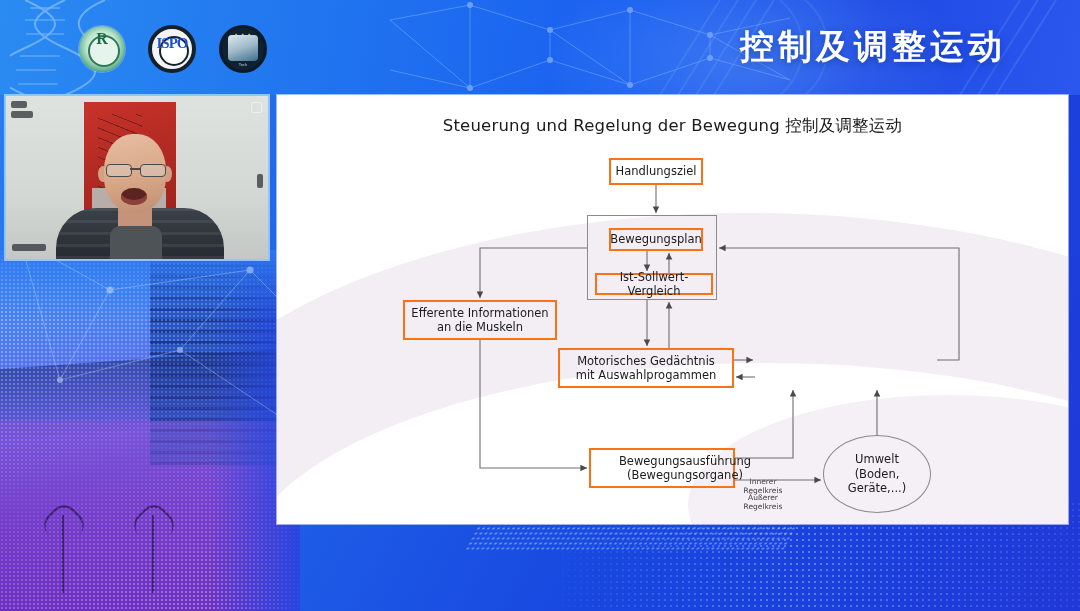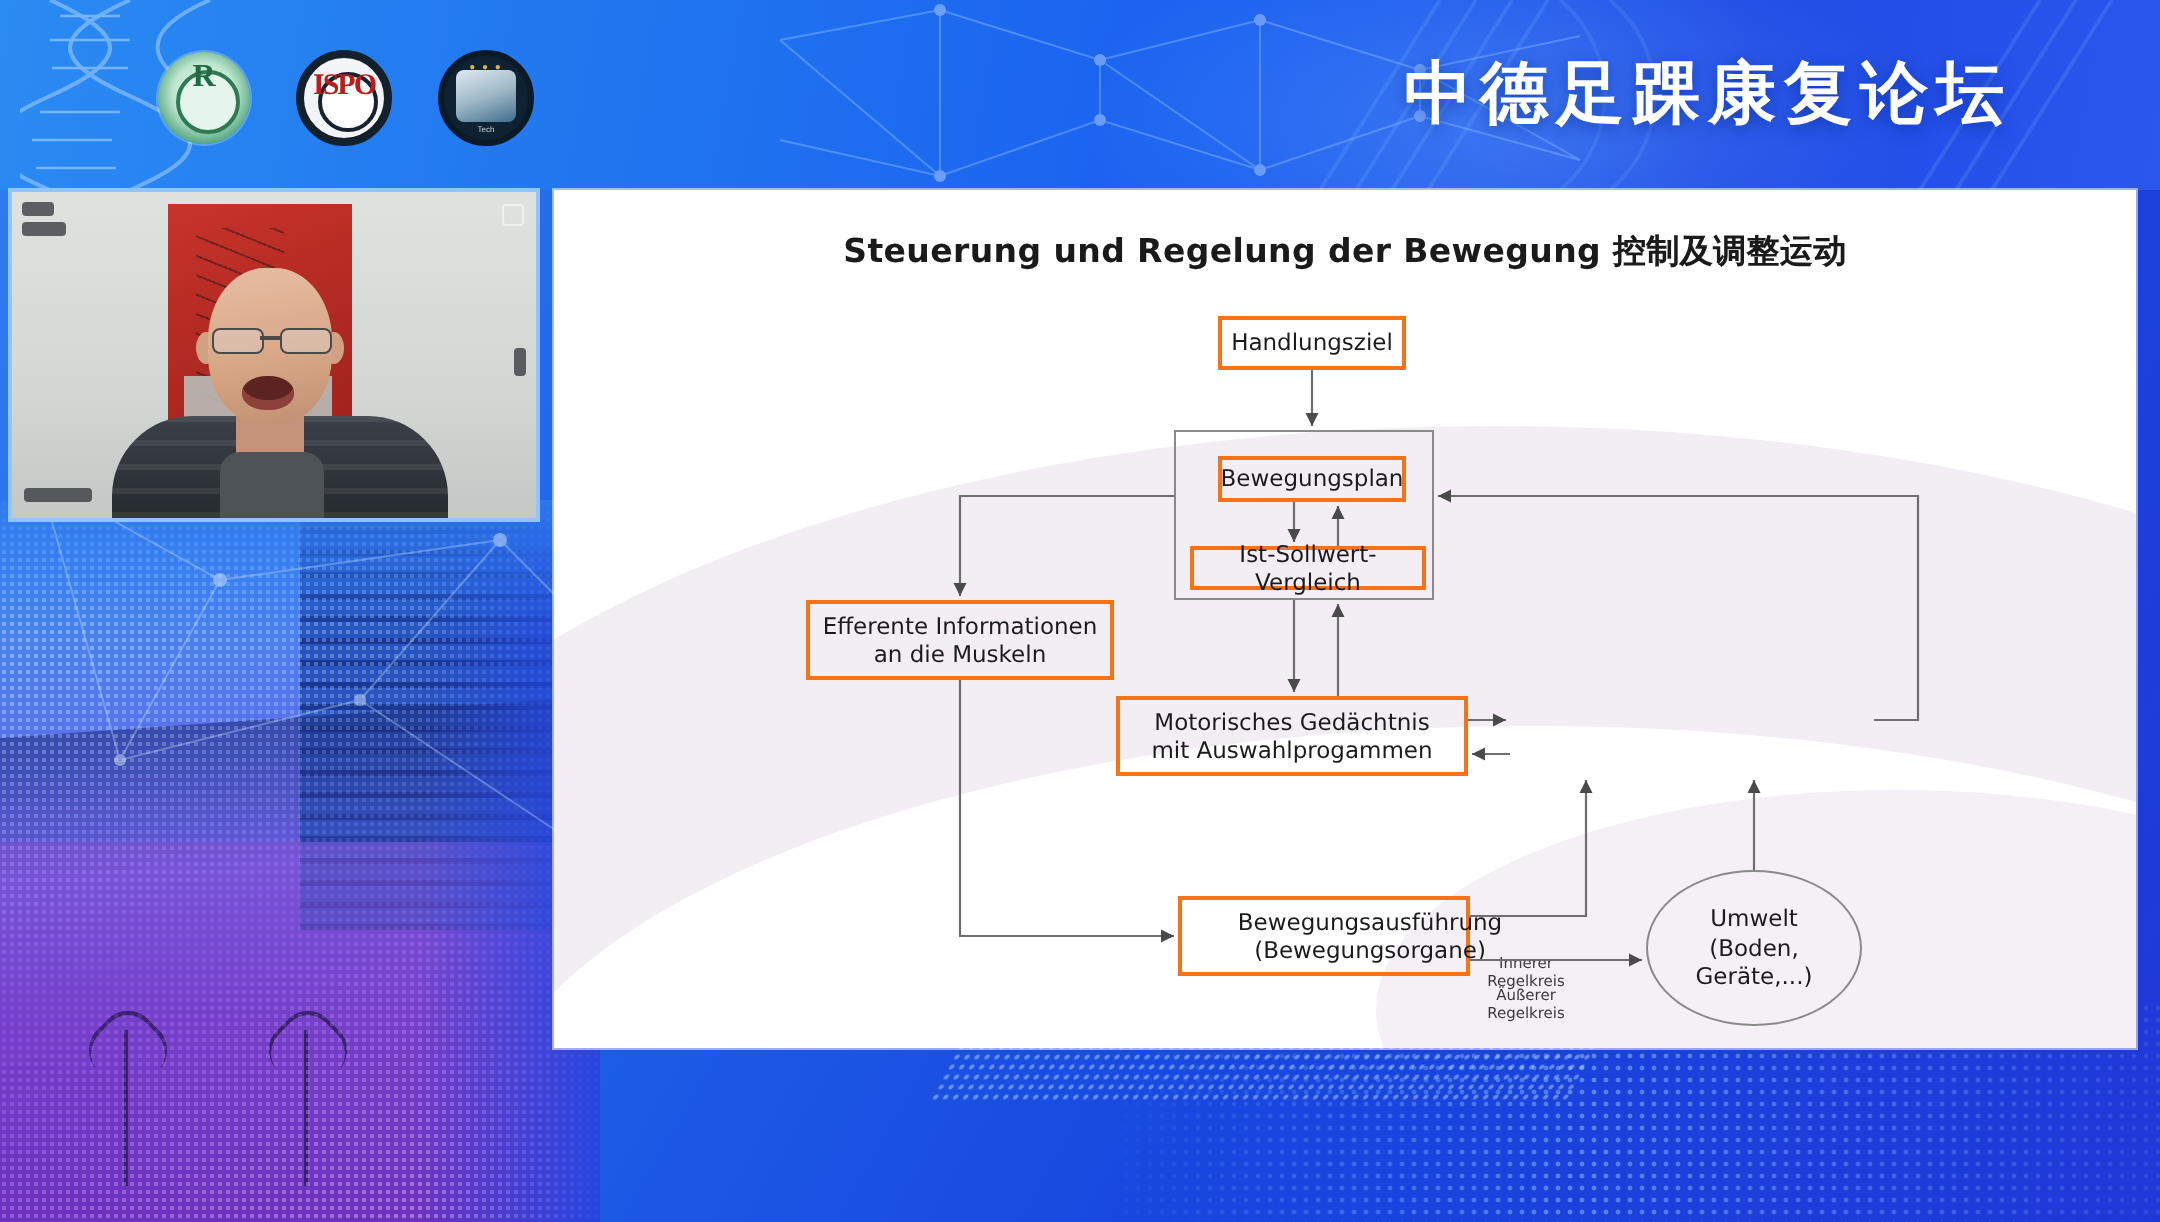--- a/index.html
+++ b/index.html
@@ -23,21 +23,21 @@
     box-shadow:0 0 0 1px rgba(255,255,255,.25);}
   #logo1 .inner{position:absolute;left:9px;top:9px;width:28px;height:28px;border-radius:50%;
     border:2px solid #2d7a55;background:#e6f5ec;}
   #logo1 .glyph{position:absolute;left:0;right:0;top:4px;text-align:center;font-size:16px;
     font-weight:bold;color:#1f6b46;font-family:"Liberation Serif",serif;}
   #logo2{left:148px;top:25px;width:48px;height:48px;background:#f2f4f6;
     border:4px solid #14202c;box-sizing:border-box;}
   #logo2 .inner{position:absolute;left:7px;top:7px;width:26px;height:26px;border-radius:50%;
     border:2px solid #16222e;background:#fff;}
   #logo2 .glyph{position:absolute;left:0;right:0;top:6px;text-align:center;font-size:15px;
-    font-weight:bold;color:#b91c1c;font-family:"Liberation Serif",serif;letter-spacing:-1px;}
+    font-weight:bold;color:#1d4ed8;font-family:"Liberation Serif",serif;letter-spacing:-1px;}
   #logo3{left:219px;top:25px;width:48px;height:48px;background:#0f2233;
     border:3px solid #0b1a27;box-sizing:border-box;}
   #logo3 .inner{position:absolute;left:6px;top:7px;width:30px;height:26px;border-radius:4px;
     background:linear-gradient(160deg,#dfe9ef 0%,#9fb9c8 50%,#3f6e8c 100%);}
   #logo3 .dot{position:absolute;left:0;right:0;top:3px;text-align:center;font-size:5px;color:#d8b24a;letter-spacing:1px;}
   #logo3 .sub{position:absolute;left:0;right:0;bottom:3px;text-align:center;font-size:4px;color:#cfd8de;}
 
   #hdr-title{position:absolute;right:74px;top:24px;font-size:34px;font-weight:bold;color:#ffffff;
     letter-spacing:4px;text-shadow:0 2px 8px rgba(0,40,140,.55);
     font-family:"DejaVu Sans","Liberation Sans",sans-serif;white-space:nowrap;}
@@ -117,21 +117,21 @@
   
   #slide{position:absolute;left:277px;top:95px;width:791px;height:429px;background:#ffffff;
     box-shadow:0 0 0 1px rgba(255,255,255,.55);overflow:hidden;}
   #slide .swoosh1{position:absolute;left:-120px;top:118px;width:1180px;height:540px;border-radius:50%;
     background:#f2eef4;}
   #slide .swoosh2{position:absolute;left:-40px;top:268px;width:1060px;height:430px;border-radius:50%;
     background:#ffffff;}
   #slide .swoosh3{position:absolute;right:-140px;top:300px;width:520px;height:220px;border-radius:50%;
     background:#f4f0f6;}
 
-  #slide-title{position:absolute;left:0;right:0;top:20px;text-align:center;font-size:16.5px;font-weight:bold;
+  #slide-title{position:absolute;left:0;right:0;top:20px;text-align:center;font-size:16.5px;font-weight:normal;
     color:#1a1a1a;font-family:"DejaVu Sans","Liberation Sans",sans-serif;letter-spacing:.2px;}
 
   .dbox{position:absolute;border:2px solid #f97316;background:transparent;box-sizing:border-box;
     display:flex;align-items:center;justify-content:center;text-align:center;line-height:1.22;
     color:#1b1b1b;font-size:11.5px;font-family:"DejaVu Sans","Liberation Sans",sans-serif;}
   .dgroup{position:absolute;border:1px solid #8a8a8a;box-sizing:border-box;background:transparent;}
   .dell{position:absolute;border:1px solid #8a8a8a;border-radius:50%;box-sizing:border-box;
     display:flex;align-items:center;justify-content:flex-end;text-align:center;line-height:1.25;
     color:#1b1b1b;font-size:11.5px;font-family:"DejaVu Sans","Liberation Sans",sans-serif;}
   .dlabel{position:absolute;font-size:7.5px;color:#3a3a3a;text-align:center;line-height:1.25;
@@ -208,21 +208,21 @@
     <div class="logo" id="logo2">
       <div class="inner"></div>
       <div class="glyph">ISPO</div>
     </div>
     <div class="logo" id="logo3">
       <div class="dot">● ● ●</div>
       <div class="inner"></div>
       <div class="sub">Tech</div>
     </div>
 
-    <div id="hdr-title">中德足踝康复论坛</div>
+    <div id="hdr-title">控制及调整运动</div>
   </div>
 
   <div id="bgphoto">
     <div class="sky"></div>
     <div class="bldg"></div>
     <div class="deck"></div>
     <div class="ground"></div>
     <div class="tree t1"></div>
     <div class="tree t2"></div>
     <div class="halftone"></div>

